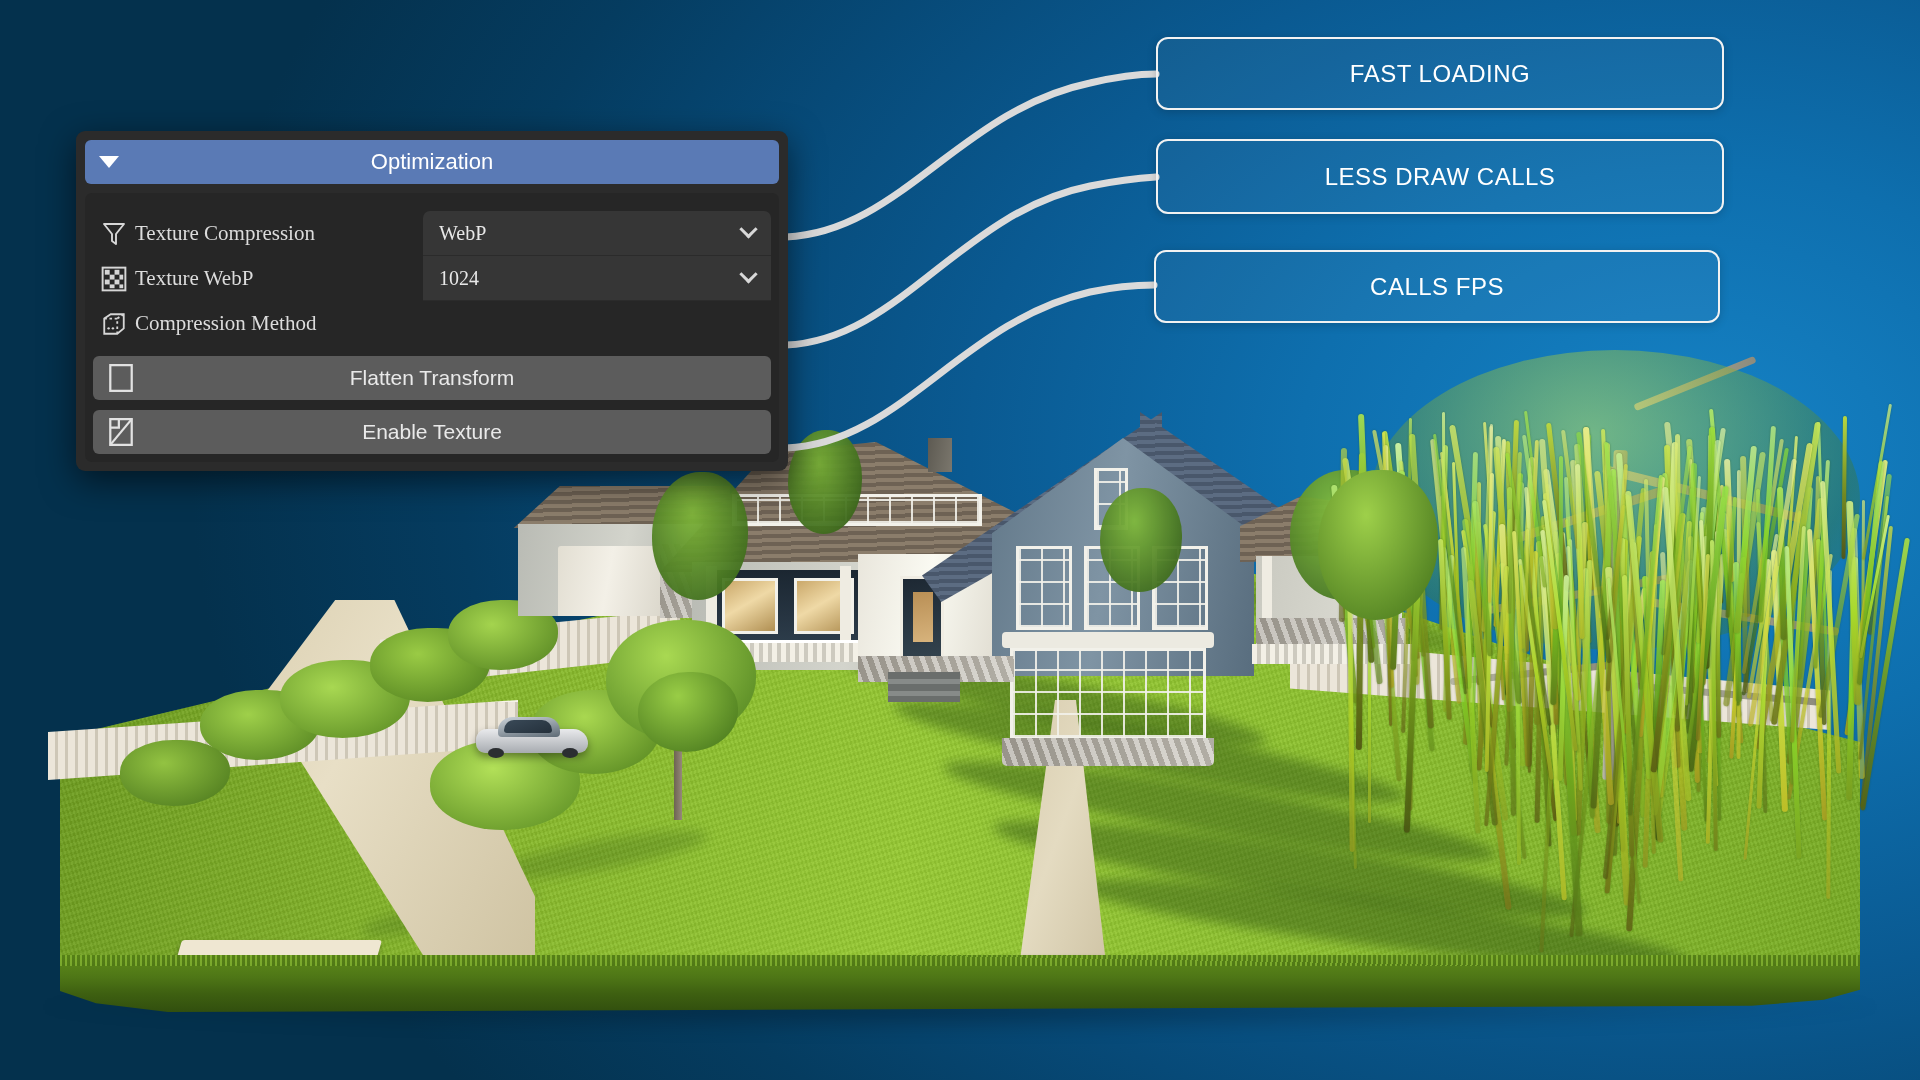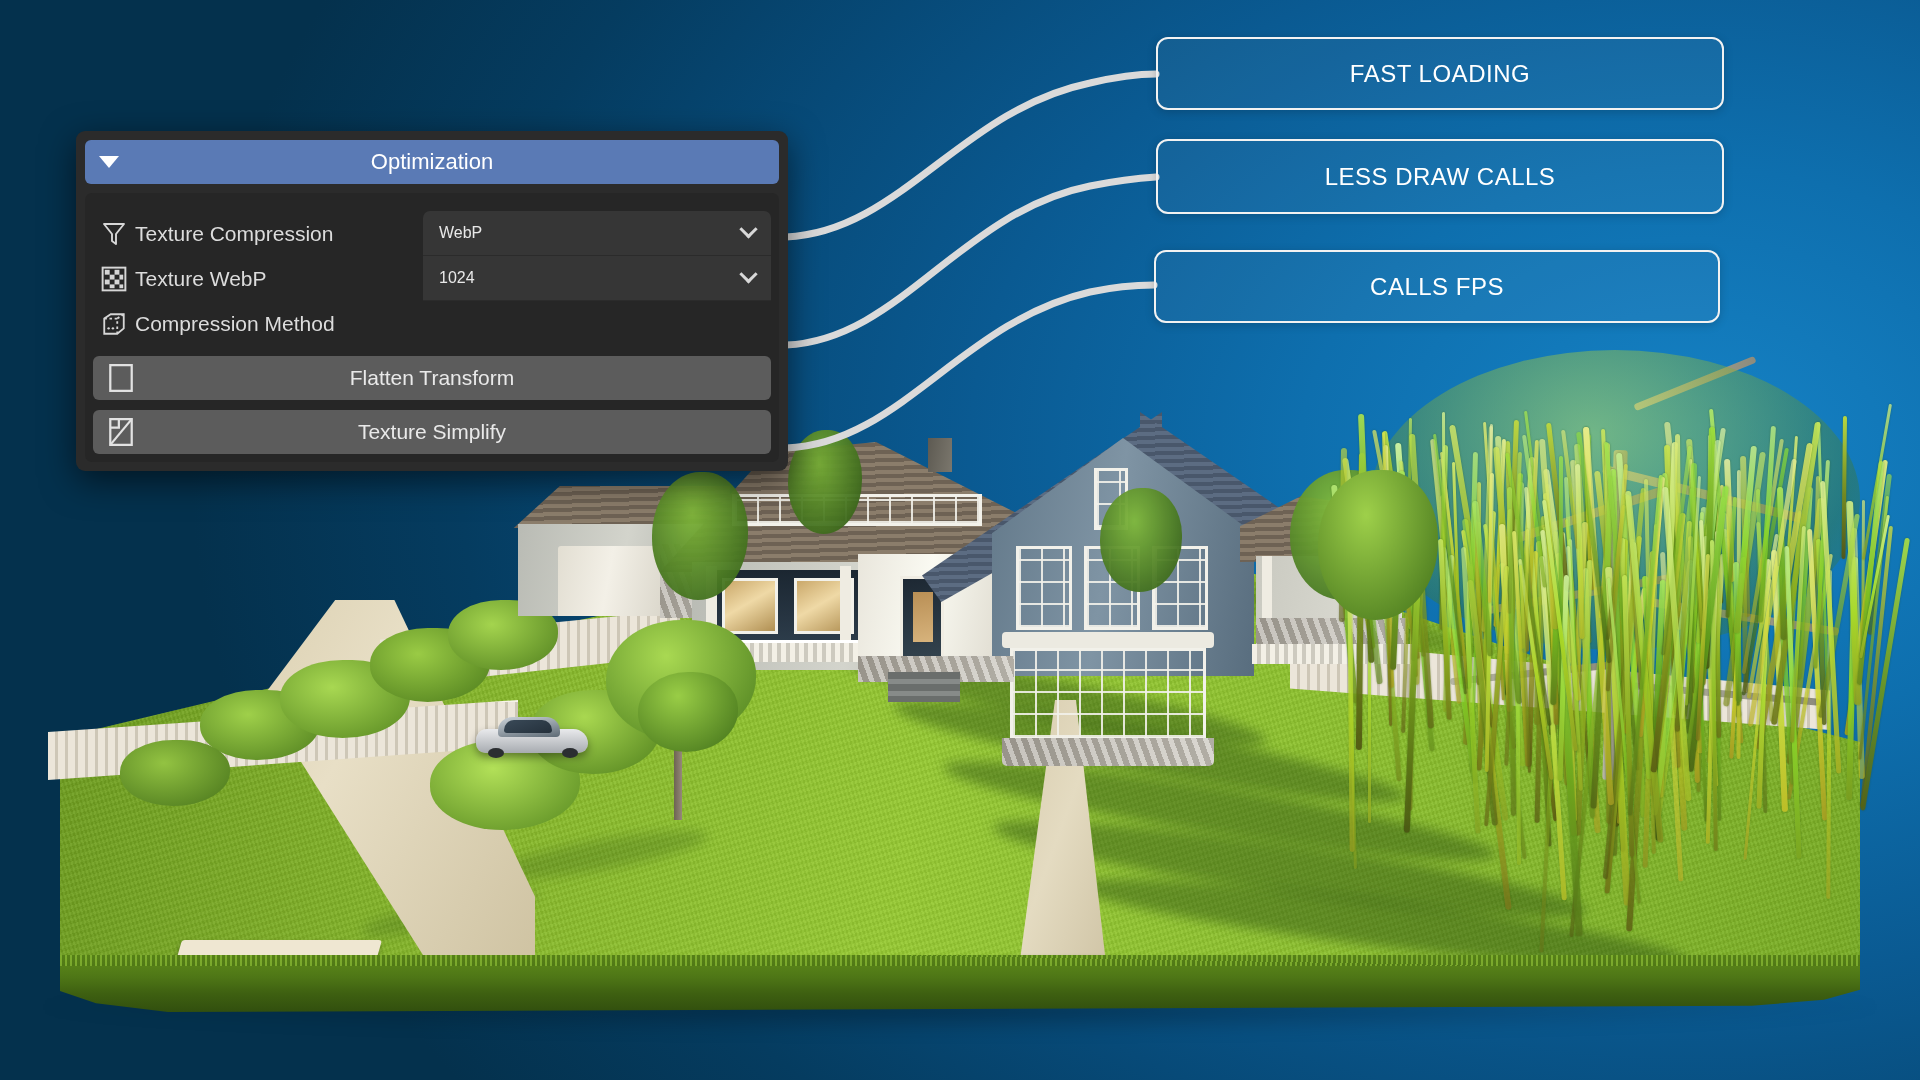--- a/index.html
+++ b/index.html
@@ -144,27 +144,27 @@
     height:44px; border-radius:6px; background:#5a7ab5;
     display:flex; align-items:center; position:relative; color:#fff; font-size:22px;
   }
   .grid-icon { width:26px; height:26px; margin-left:16px; display:grid;
                grid-template-columns:1fr 1fr; grid-template-rows:1fr 1fr; gap:5px; }
   .grid-icon i { background:#fff; border-radius:2px; display:block; }
   .row-gltf .ttl { position:absolute; left:0; right:0; text-align:center; pointer-events:none; }
 
   .prop-group { margin-top:10px; }
   .prop-row {
-    display:flex; align-items:center; height:45px;
+    display:flex; align-items:center; height:45px;font-family:Liberation Serif, serif;
   }
   .prop-ico { width:42px; height:34px; flex:none; display:flex; align-items:center; justify-content:center; }
   .prop-label { color:#dcdcdc; font-size:21px; flex:none; width:288px; }
   .prop-field {
     flex:1; height:45px; background:#363636; display:flex; align-items:center;
-    color:#e8e8e8; font-size:16px; padding:0 16px; position:relative;
+    color:#e8e8e8; font-size:20px; padding:0 16px; position:relative;
     border-bottom:1px solid #2b2b2b;
   }
   .prop-row:first-child .prop-field { border-radius:7px 7px 0 0; }
   .prop-row:last-child  .prop-field { border-radius:0 0 7px 7px; border-bottom:none; }
   .chev {
     position:absolute; right:16px; width:13px; height:13px;
     border-right:3px solid #d8d8d8; border-bottom:3px solid #d8d8d8;
     transform: rotate(45deg) translate(-3px,-3px);
   }
 
@@ -669,19 +669,19 @@
       </div>
 
       <div class="toggle-row">
         <span class="ico">
           <svg width="26" height="30" viewBox="0 0 24 28">
             <path d="M2 2 H22 V26 H2 Z" fill="none" stroke="#e2e2e2" stroke-width="2.1"></path>
             <path d="M2 26 L22 2" fill="none" stroke="#e2e2e2" stroke-width="2.1"></path>
             <path d="M2 10 H10 V2" fill="none" stroke="#e2e2e2" stroke-width="2.1"></path>
           </svg>
         </span>
-        <span class="ttl">Texture Simplify</span>
+        <span class="ttl">Enable Texture</span>
       </div>
 
     </div>
   </div>
 
 </div>
 
 </body></html>

